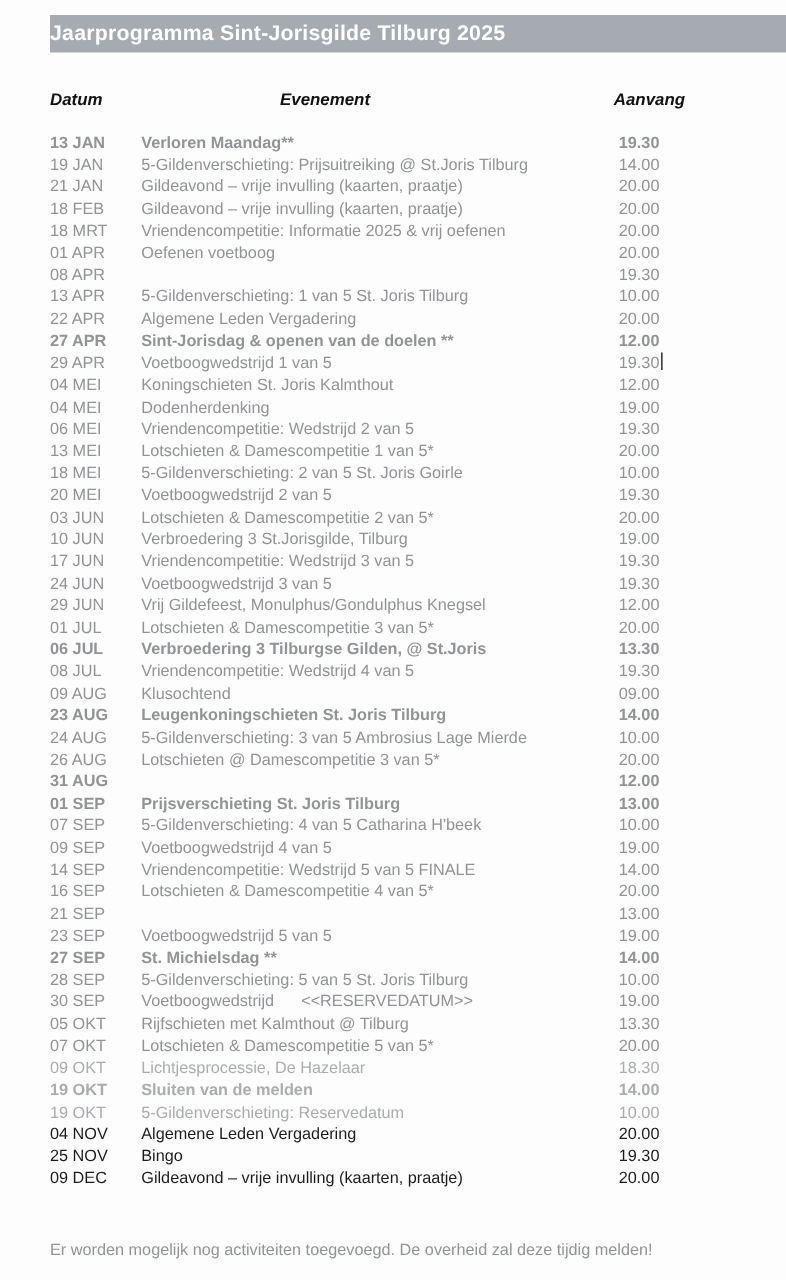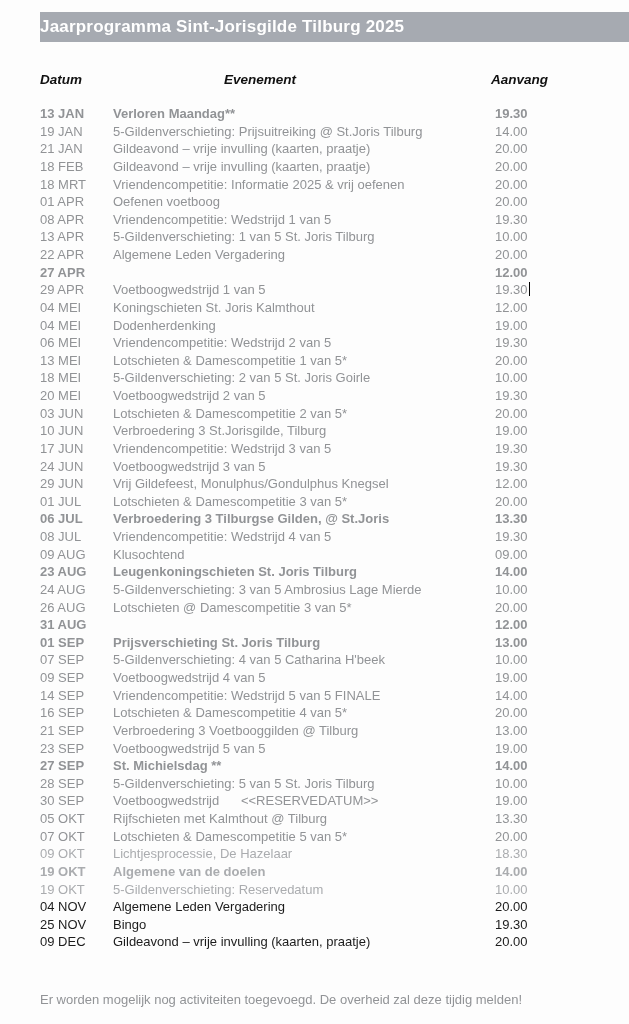--- a/index.html
+++ b/index.html
@@ -79,35 +79,35 @@
       <span class="c-event">Vriendencompetitie: Informatie 2025 &amp; vrij oefenen</span>
       <span class="c-time">20.00</span>
     </div>
     <div class="row normal">
       <span class="c-date">01 APR</span>
       <span class="c-event">Oefenen voetboog</span>
       <span class="c-time">20.00</span>
     </div>
     <div class="row normal">
       <span class="c-date">08 APR</span>
-      <span class="c-event">Vriendencompetitie: Wedstrijd 1 van 5</span>
       <span class="c-time">19.30</span>
     </div>
     <div class="row normal">
       <span class="c-date">13 APR</span>
       <span class="c-event">5-Gildenverschieting: 1 van 5 St. Joris Tilburg</span>
       <span class="c-time">10.00</span>
     </div>
     <div class="row normal">
       <span class="c-date">22 APR</span>
       <span class="c-event">Algemene Leden Vergadering</span>
       <span class="c-time">20.00</span>
     </div>
     <div class="row bold">
       <span class="c-date">27 APR</span>
+      <span class="c-event">Sint-Jorisdag &amp; openen van de doelen **</span>
       <span class="c-time">12.00</span>
     </div>
     <div class="row normal">
       <span class="c-date">29 APR</span>
       <span class="c-event">Voetboogwedstrijd 1 van 5</span>
       <span class="c-time">19.30<span class="caret"></span></span>
     </div>
     <div class="row normal">
       <span class="c-date">04 MEI</span>
       <span class="c-event">Koningschieten St. Joris Kalmthout</span>
@@ -222,21 +222,20 @@
       <span class="c-event">Vriendencompetitie: Wedstrijd 5 van 5 FINALE</span>
       <span class="c-time">14.00</span>
     </div>
     <div class="row normal">
       <span class="c-date">16 SEP</span>
       <span class="c-event">Lotschieten &amp; Damescompetitie 4 van 5*</span>
       <span class="c-time">20.00</span>
     </div>
     <div class="row normal">
       <span class="c-date">21 SEP</span>
-      <span class="c-event">Verbroedering 3 Voetbooggilden @ Tilburg</span>
       <span class="c-time">13.00</span>
     </div>
     <div class="row normal">
       <span class="c-date">23 SEP</span>
       <span class="c-event">Voetboogwedstrijd 5 van 5</span>
       <span class="c-time">19.00</span>
     </div>
     <div class="row bold">
       <span class="c-date">27 SEP</span>
       <span class="c-event">St. Michielsdag **</span>
@@ -262,21 +261,21 @@
       <span class="c-event">Lotschieten &amp; Damescompetitie 5 van 5*</span>
       <span class="c-time">20.00</span>
     </div>
     <div class="row muted">
       <span class="c-date">09 OKT</span>
       <span class="c-event">Lichtjesprocessie, De Hazelaar</span>
       <span class="c-time">18.30</span>
     </div>
     <div class="row muted-bold">
       <span class="c-date">19 OKT</span>
-      <span class="c-event">Algemene van de doelen</span>
+      <span class="c-event">Sluiten van de melden</span>
       <span class="c-time">14.00</span>
     </div>
     <div class="row muted">
       <span class="c-date">19 OKT</span>
       <span class="c-event">5-Gildenverschieting: Reservedatum</span>
       <span class="c-time">10.00</span>
     </div>
     <div class="row dark">
       <span class="c-date">04 NOV</span>
       <span class="c-event">Algemene Leden Vergadering</span>

